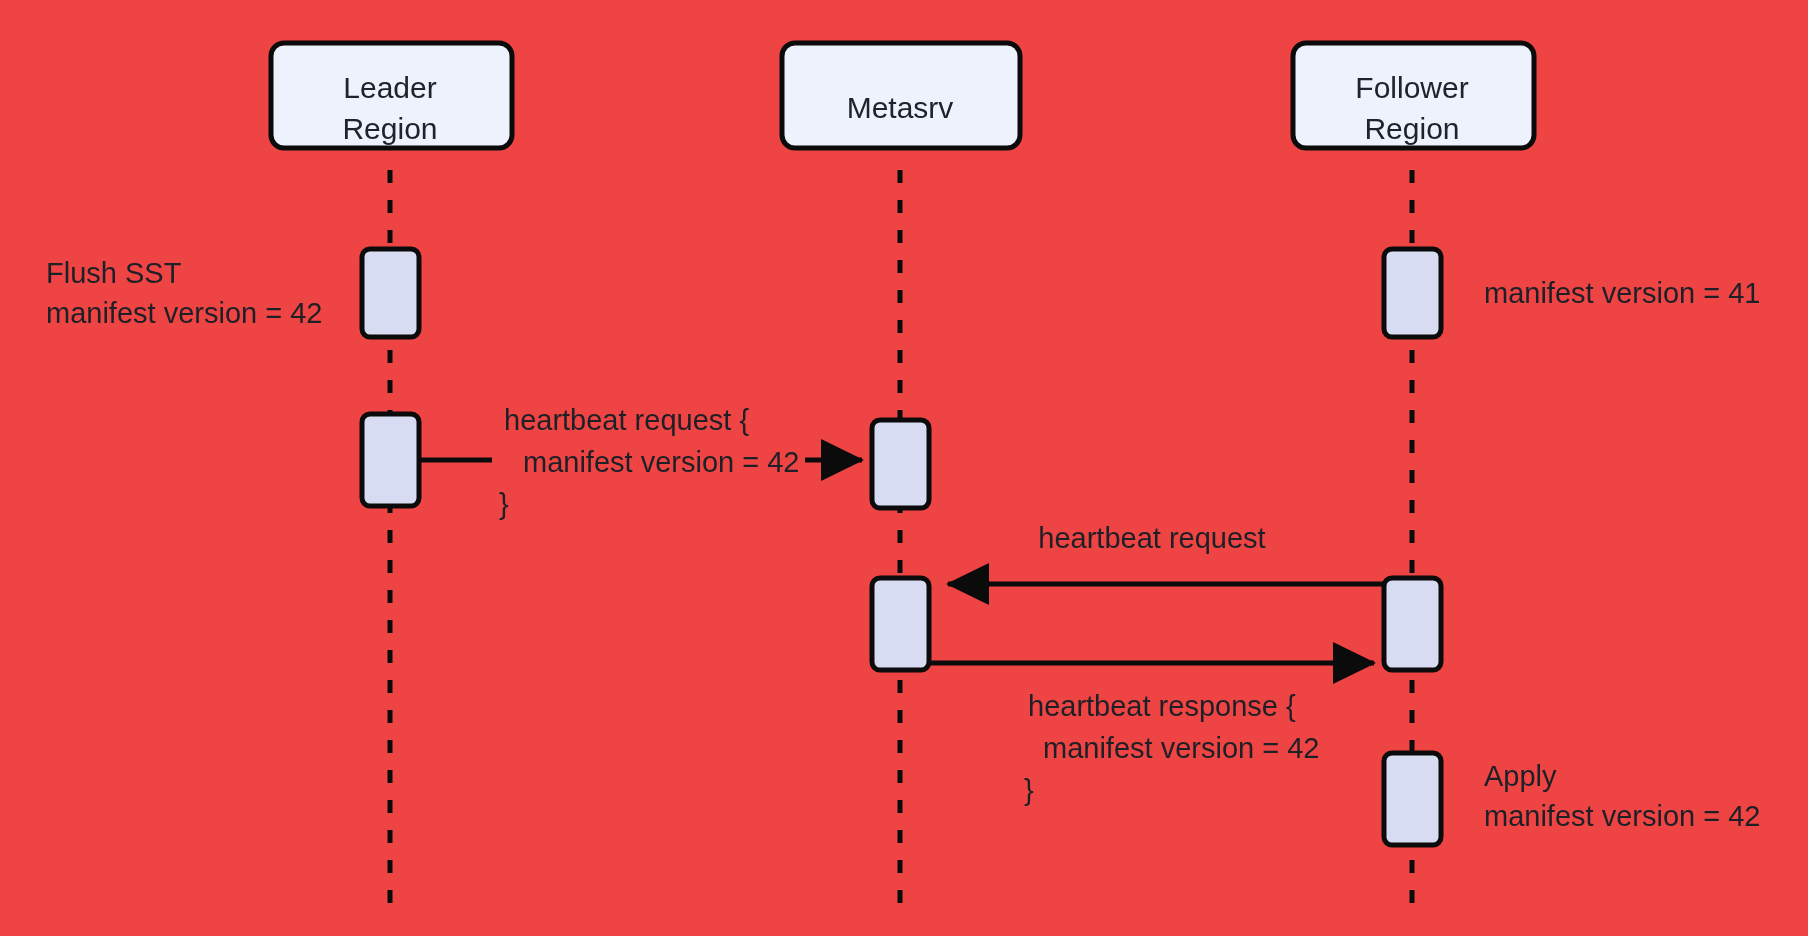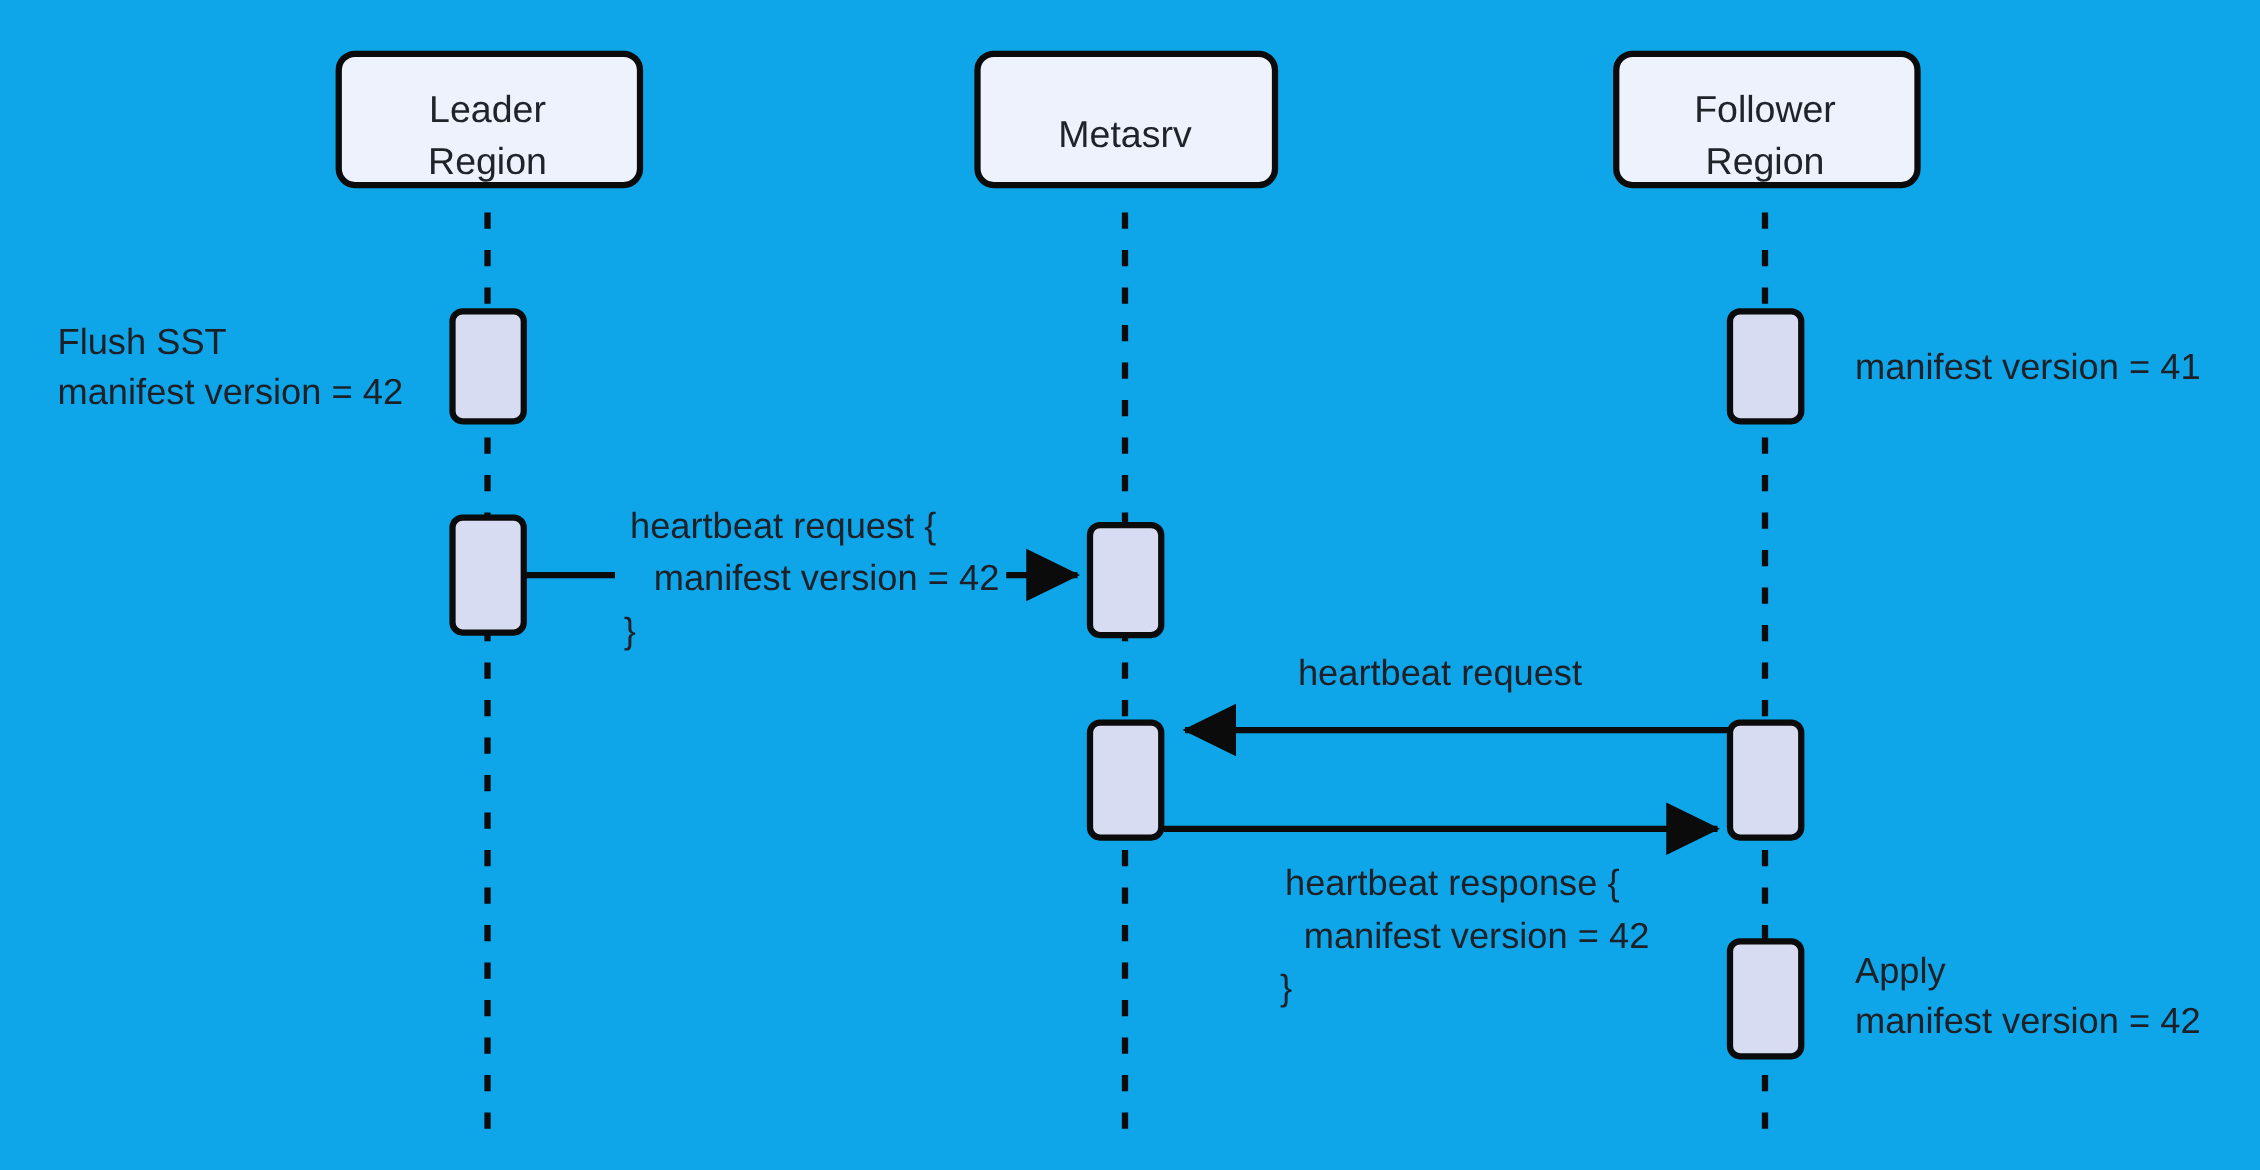--- a/index.html
+++ b/index.html
@@ -8,21 +8,21 @@
     padding: 0;
     background: #ffffff;
   }
   body {
     font-family: "Liberation Sans", sans-serif;
   }
   #diagram-root {
     position: relative;
     width: 1808px;
     height: 936px;
-    background: #0ea5e9;
+    background: #ef4444;
     overflow: hidden;
   }
   #diagram-svg {
     position: absolute;
     top: 0;
     left: 0;
     width: 1808px;
     height: 936px;
   }
   .participant-box-rect {

